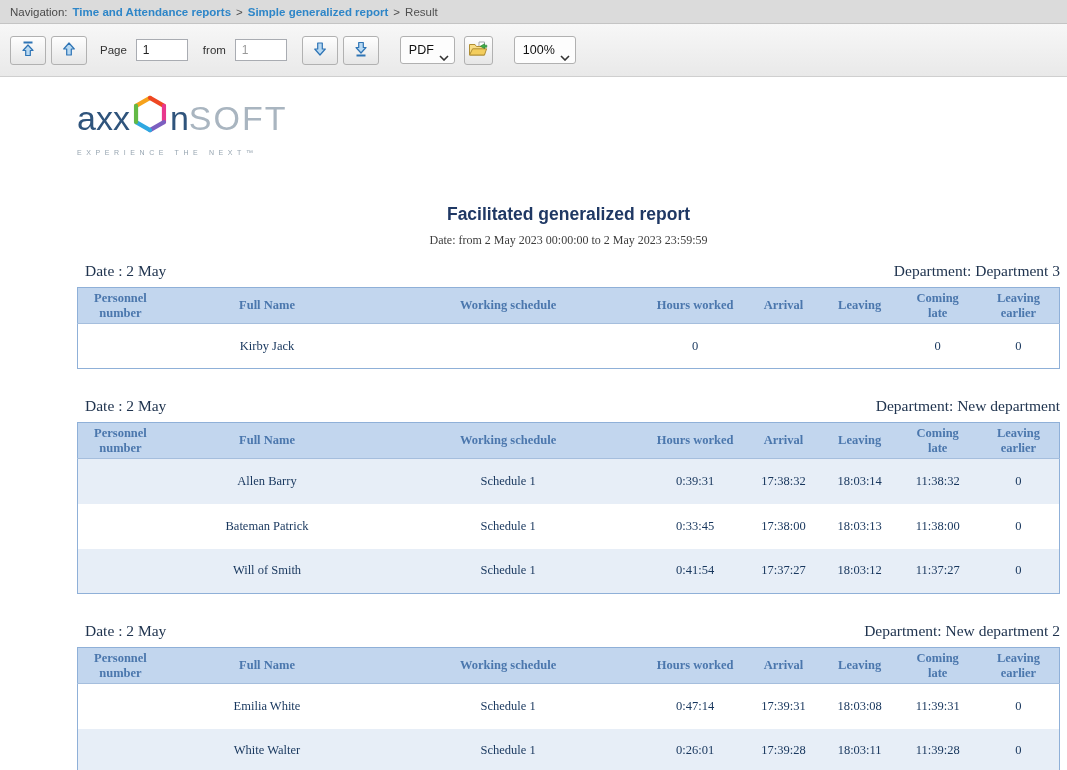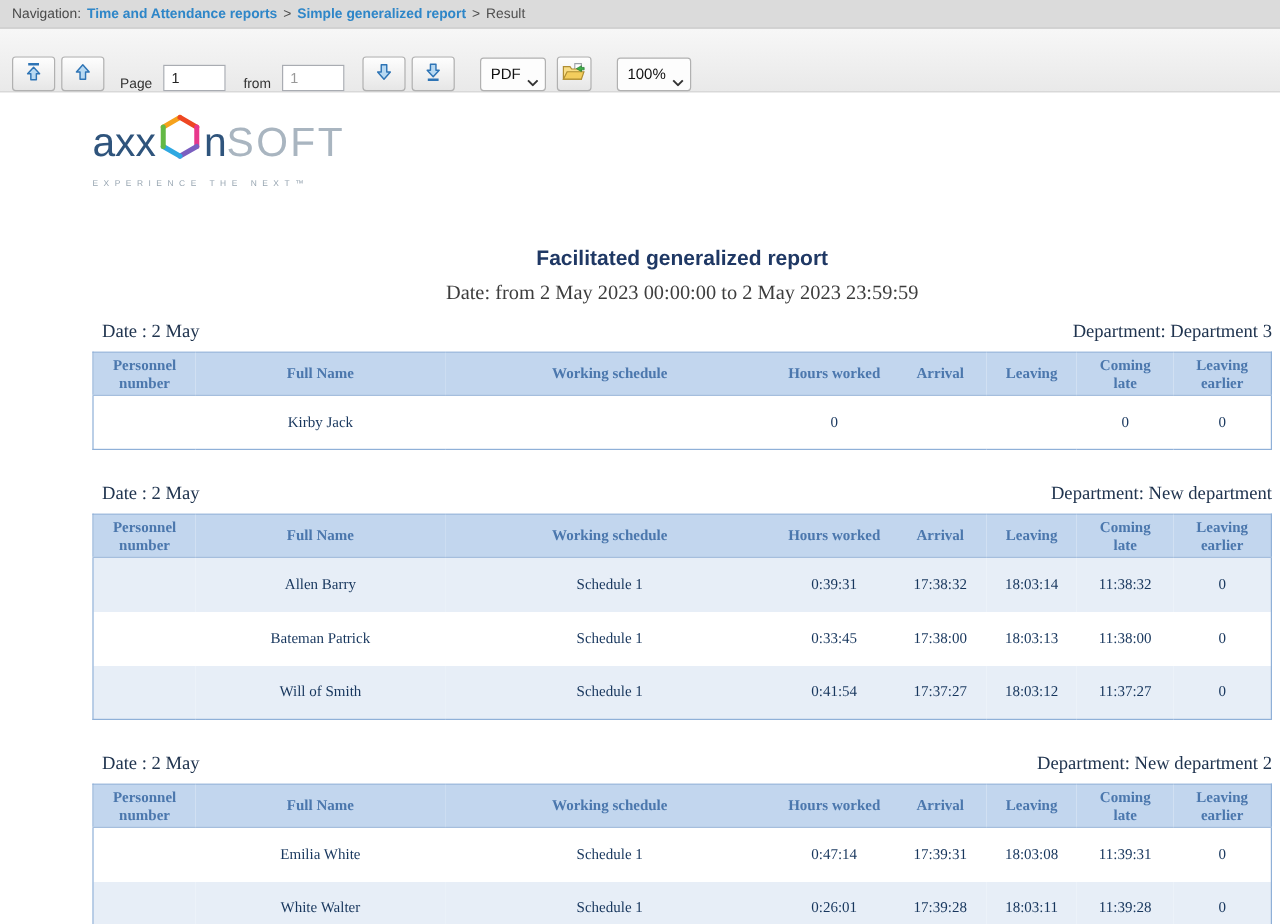--- a/index.html
+++ b/index.html
@@ -16,21 +16,21 @@
   .navbar{
     height:24px;background:#dbdbdb;border-bottom:1px solid #c4c4c4;
     display:flex;align-items:center;padding:0 10px;font-size:11.5px;color:#4a4a4a;gap:5px;
     white-space:nowrap;
   }
   .navbar a{color:var(--nav-link);font-weight:bold;text-decoration:none;cursor:pointer;}
   .nav-sep,.nav-current{color:#4f4f4f;}
   
   .toolbar{
     height:53px;background:linear-gradient(#f7f7f7,#e9e9e9);
-    border-bottom:1px solid #cfcfcf;display:flex;align-items:flex-end;padding-left:10px;
+    border-bottom:1px solid #cfcfcf;display:flex;align-items:center;padding-left:10px;
   }
   .tb-btn{
     width:36px;height:29px;border:1px solid #b1b1b1;border-radius:3px;
     background:linear-gradient(#fefefe,#e6e6e6);display:flex;align-items:center;
     justify-content:center;margin-right:5px;cursor:pointer;padding:0;
   }
   .tb-label{font-size:11.5px;color:#333;margin:0 9px 0 8px;}
   .tb-input{
     width:52px;height:22px;border:1px solid #a9acb2;font-size:12px;padding:1px 6px;
     color:#222;background:#fff;font-family:"Liberation Sans",sans-serif;
@@ -55,21 +55,21 @@
   .logo-word .soft{color:#a9b5c0;letter-spacing:2px;}
   .logo-hex{margin:0 1px;}
   .logo-tagline{font-size:7px;letter-spacing:4.6px;color:#97a5b1;margin-top:6px;white-space:nowrap;}
   
   .report-title{
     margin-top:48px;text-align:center;font-family:Liberation Sans, sans-serif;
     font-size:17.5px;font-weight:bold;color:var(--title-text);
   }
   .report-subtitle{
     margin-top:8px;text-align:center;font-family:"Liberation Serif","DejaVu Serif",serif;
-    font-size:17px;color:#3d3d3d;
+    font-size:12px;color:#3d3d3d;
   }
   
   .sections{margin-top:13px;}
   .report-section{margin-top:27px;}
   .report-section:first-child{margin-top:0;}
   .section-header{
     display:flex;justify-content:space-between;align-items:flex-end;
     font-family:"Liberation Serif","DejaVu Serif",serif;font-size:15.5px;line-height:20px;
     color:#20344f;padding:0 0 6px 8px;
   }

